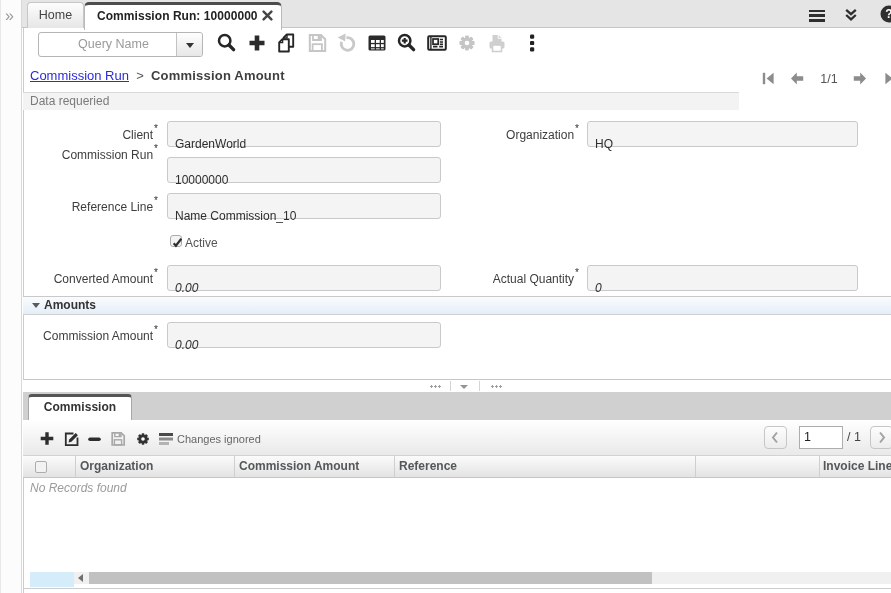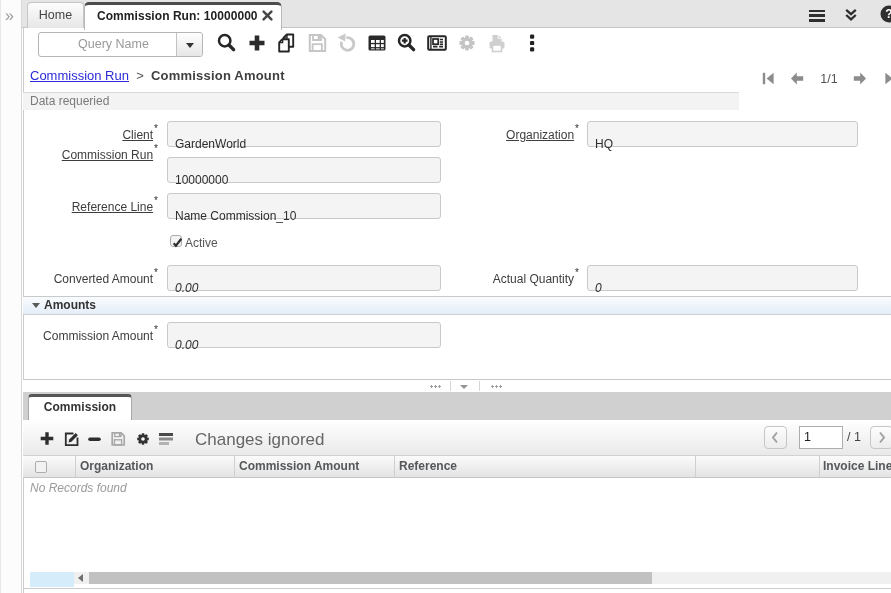--- a/index.html
+++ b/index.html
@@ -39,21 +39,21 @@
 #crumb a { color:#2b2bd8; text-decoration:underline; }
 #crumb b { color:#3f3f3f; letter-spacing:0.2px; }
 .navico { top:71px; }
 #reccount { left:816px; top:71px; width:26px; text-align:center; font-size:12.5px; color:#555; line-height:16px; }
 
 
 #statusbar { left:23px; top:92px; width:716px; height:18px; background:#f3f3f3; border-top:1px solid #d9d9d9; font-size:12px; color:#7a7a7a; line-height:17px; padding-left:7px; }
 
 
 .flabel { font-size:12px; color:#3d3d3d; text-align:right; white-space:nowrap; }
-.flabel .u { text-decoration:underline; }
+.flabel .u { }
 .flabel sup { font-size:10px; color:#2e2e2e; position:relative; top:-2.5px; left:1px; vertical-align:super; }
 .finput { height:23px; background:#f4f4f4; border:1px solid #c9c9c9; border-radius:3px; font-size:12px; color:#2e2e2e; line-height:21px; padding:12px 7px; white-space:nowrap; }
 .num { text-align:left;font-style:italic; }
 
 #amounts-hdr { left:23px; top:296px; width:868px; height:19px; background:linear-gradient(#fafcfe,#e4edf8); border-top:1px solid #c9c9c9; border-bottom:1px solid #cfcfcf;padding-left:48px; }
 #amounts-hdr .tri { position:absolute; left:9px; top:6px; width:0; height:0; border-left:4.5px solid transparent; border-right:4.5px solid transparent; border-top:5px solid #5a5a5a; }
 #amounts-hdr .t { position:absolute; left:21px; top:0; line-height:17px; font-weight:bold; font-size:12px; color:#333; }
 
 
 .cb { width:13px; height:13px; background:#fff; border:1px solid #8a8a8a; border-radius:2px; }
@@ -65,21 +65,21 @@
              radial-gradient(circle 1.4px at 5.5px 1.5px,#9e9e9e 1.2px,transparent 1.4px),
              radial-gradient(circle 1.4px at 9.5px 1.5px,#9e9e9e 1.2px,transparent 1.4px); }
 #splitter .sep { position:absolute; top:1px; width:1px; height:10px; background:#d4d4d4; }
 #splitter .tri { position:absolute; top:4.5px; width:0; height:0; border-left:4.5px solid transparent; border-right:4.5px solid transparent; border-top:4.5px solid #949494; }
 
 
 #southband { left:23px; top:392px; width:868px; height:28px; background:#d0d0d0; }
 #tab-detail { left:28px; top:394px; width:104px; height:26px; background:#fff; border:1px solid #a8a8a8; border-top:3px solid #555; border-bottom:none; border-radius:4px 4px 0 0; font-size:12px; font-weight:bold; color:#333; text-align:center; line-height:21px; letter-spacing:0.05px; }
 #dtoolbar { left:23px; top:420px; width:868px; height:35px; background:linear-gradient(#ffffff,#e9e9e9); }
 .dtico { top:431px; }
-#chgtxt { left:177px; top:422px; height:35px; line-height:35px; font-size:17px; color:#666;margin-left:18px; }
+#chgtxt { left:177px; top:422px; height:35px; line-height:35px; font-size:11px; color:#666; }
 .pgbtn { top:426px; width:23px; height:23px; border:1px solid #c6c6c6; border-radius:4px; background:linear-gradient(#fdfdfd,#ececec); }
 #pginput { left:799px; top:426px; width:44px; height:23px; background:#fff; border:1px solid #adadad; font-size:12.5px; color:#222; line-height:21px; padding-left:4px; }
 #pgtotal { left:847px; top:426px; line-height:23px; font-size:12.5px; color:#444; }
 
 
 #thead { left:23px; top:455px; width:868px; height:23px; background:linear-gradient(#fbfbfb,#e3e3e3); border-top:1px solid #d2d2d2; border-bottom:1px solid #c6c6c6; }
 #thead .sep { position:absolute; top:0; width:1px; height:21px; background:#cfcfcf; }
 #thead .ht { position:absolute; top:0; line-height:21px; font-size:12px; font-weight:bold; color:#55585a; white-space:nowrap; }
 #norec { left:30px; top:481px; font-style:italic; font-size:12px; color:#9b9b9b; }
 

